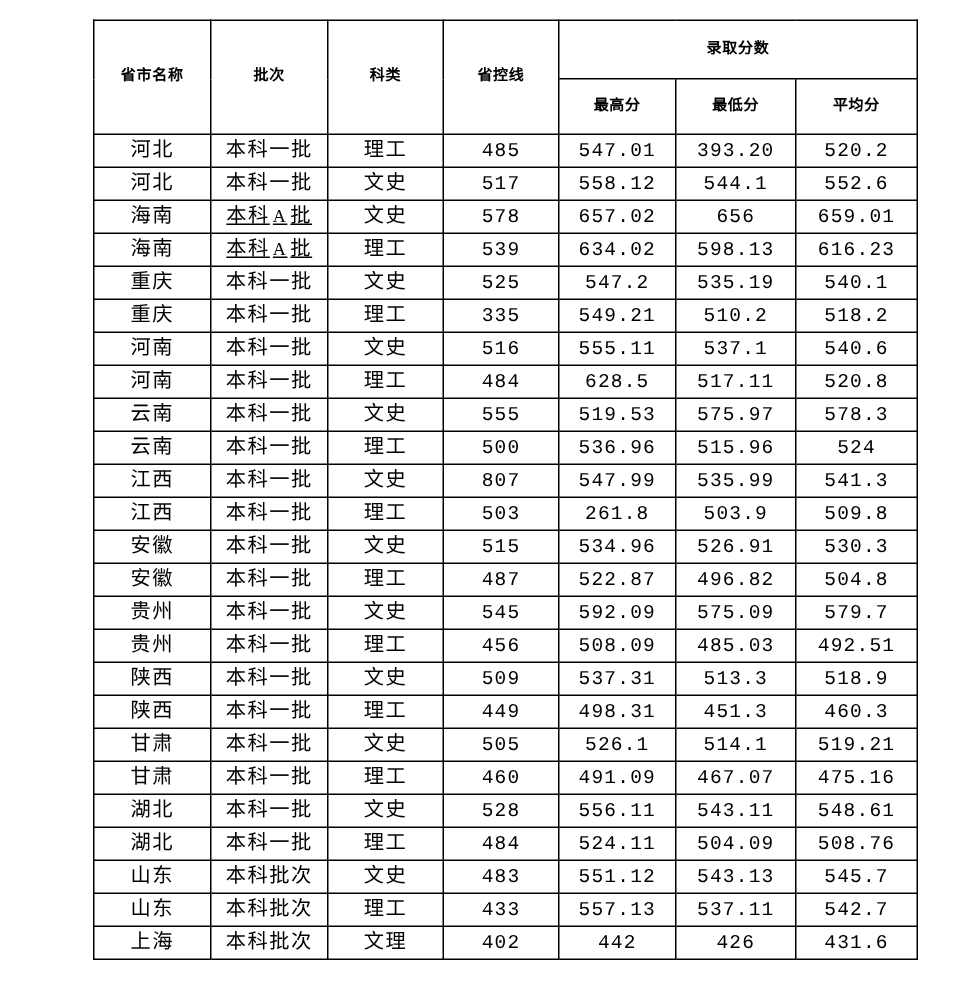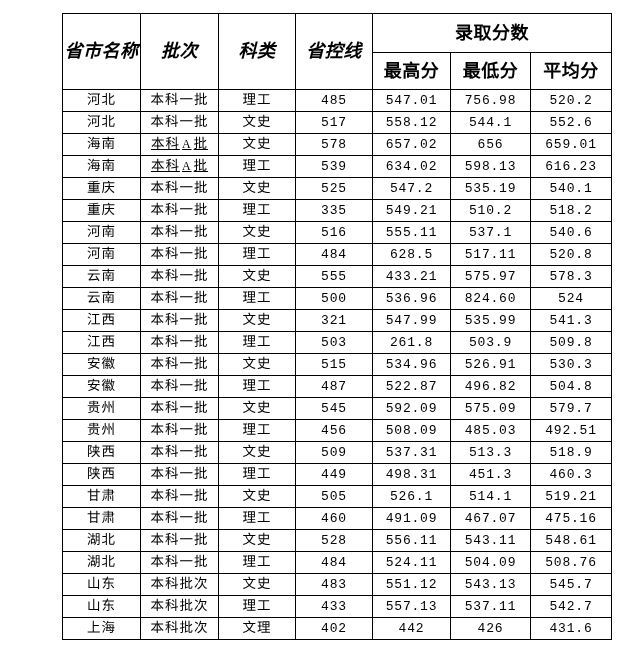--- a/index.html
+++ b/index.html
@@ -47,32 +47,31 @@
   col.c-batch { width: 78px; }
   col.c-cat   { width: 77px; }
   col.c-line  { width: 77px; }
   col.c-max   { width: 78px; }
   col.c-min   { width: 80px; }
   col.c-avg   { width: 81px; }
 
   
   thead th {
     font-weight: bold;
-    font-size: 18px;
+    font-size: 10px;
     letter-spacing: 0.5px;
   }
   th.group-head {
     height: 38px;
   }
   th.sub-head {
     height: 36px;
   }
   th.tall-head {
     height: 74px;
-    font-style: italic;
   }
 
   
   tbody td {
     height: 21px;
     font-size: 13.5px;
   }
   tbody td.cn {
     font-family: "Liberation Sans", "DejaVu Sans", sans-serif;
     letter-spacing: 1px;
@@ -121,21 +120,21 @@
           <th class="sub-head">平均分</th>
         </tr>
       </thead>
       <tbody id="table-body">
           <tr>
             <td class="cn">河北</td>
             <td class="cn">本科一批</td>
             <td class="cn">理工</td>
             <td class="num">485</td>
             <td class="num">547.01</td>
-            <td class="num">756.98</td>
+            <td class="num">393.20</td>
             <td class="num">520.2</td>
           </tr>
           <tr>
             <td class="cn">河北</td>
             <td class="cn">本科一批</td>
             <td class="cn">文史</td>
             <td class="num">517</td>
             <td class="num">558.12</td>
             <td class="num">544.1</td>
             <td class="num">552.6</td>
@@ -192,38 +191,38 @@
             <td class="num">484</td>
             <td class="num">628.5</td>
             <td class="num">517.11</td>
             <td class="num">520.8</td>
           </tr>
           <tr>
             <td class="cn">云南</td>
             <td class="cn">本科一批</td>
             <td class="cn">文史</td>
             <td class="num">555</td>
-            <td class="num">433.21</td>
+            <td class="num">519.53</td>
             <td class="num">575.97</td>
             <td class="num">578.3</td>
           </tr>
           <tr>
             <td class="cn">云南</td>
             <td class="cn">本科一批</td>
             <td class="cn">理工</td>
             <td class="num">500</td>
             <td class="num">536.96</td>
-            <td class="num">824.60</td>
+            <td class="num">515.96</td>
             <td class="num">524</td>
           </tr>
           <tr>
             <td class="cn">江西</td>
             <td class="cn">本科一批</td>
             <td class="cn">文史</td>
-            <td class="num">321</td>
+            <td class="num">807</td>
             <td class="num">547.99</td>
             <td class="num">535.99</td>
             <td class="num">541.3</td>
           </tr>
           <tr>
             <td class="cn">江西</td>
             <td class="cn">本科一批</td>
             <td class="cn">理工</td>
             <td class="num">503</td>
             <td class="num">261.8</td>

